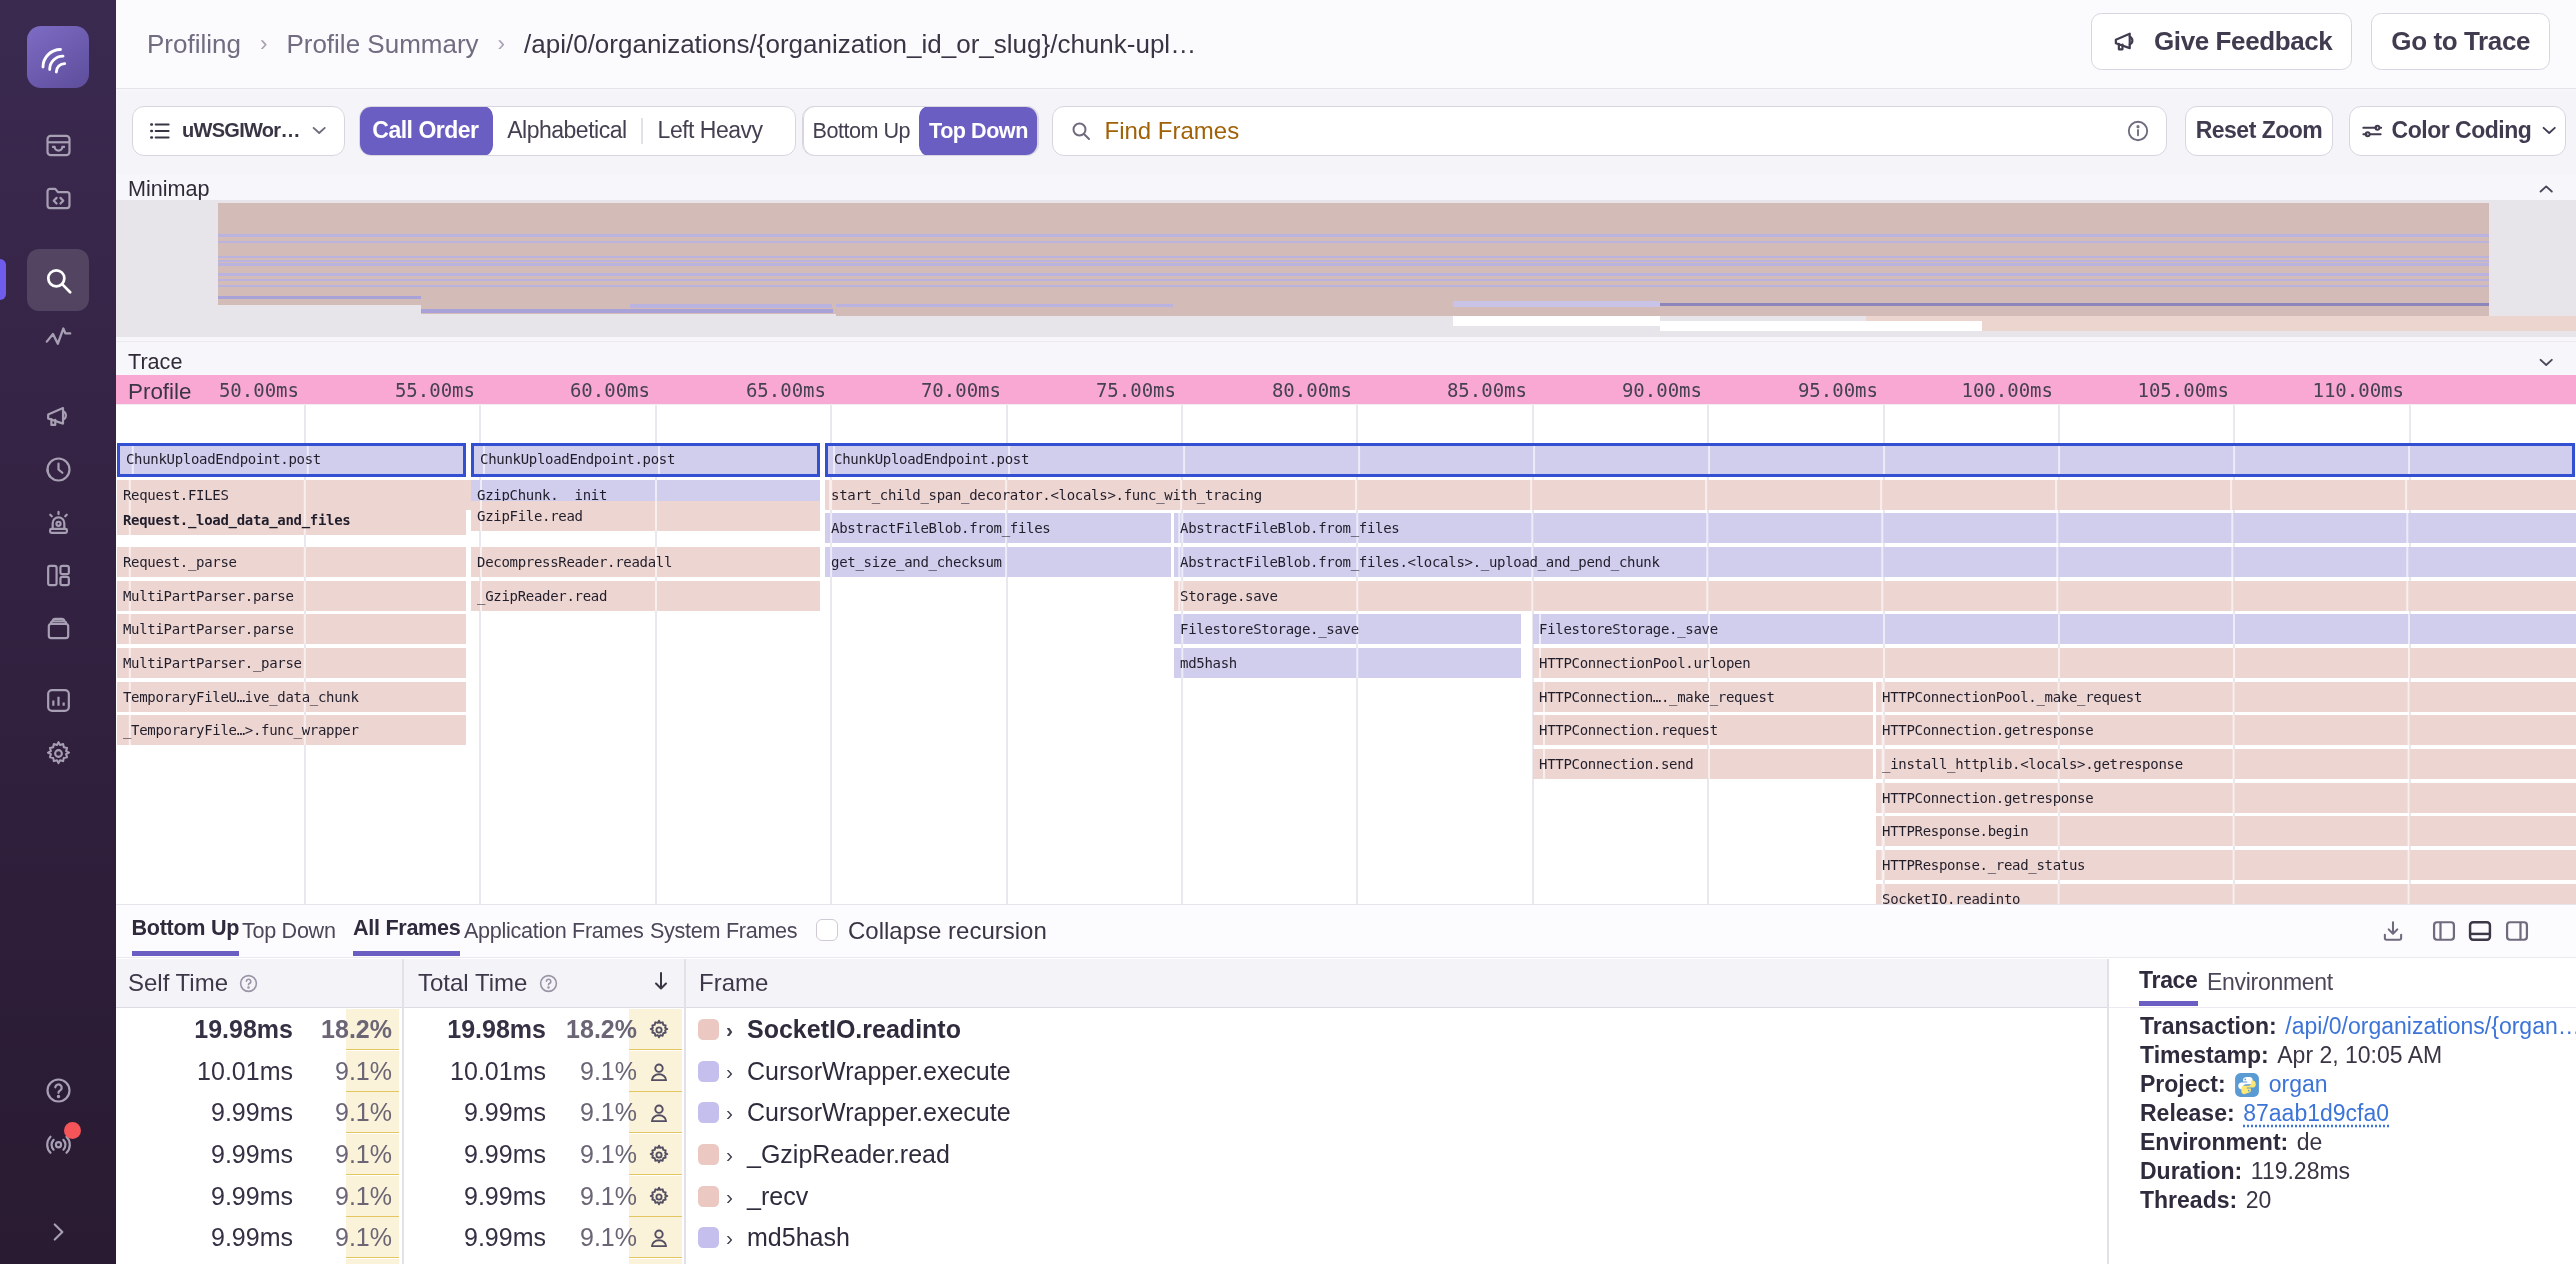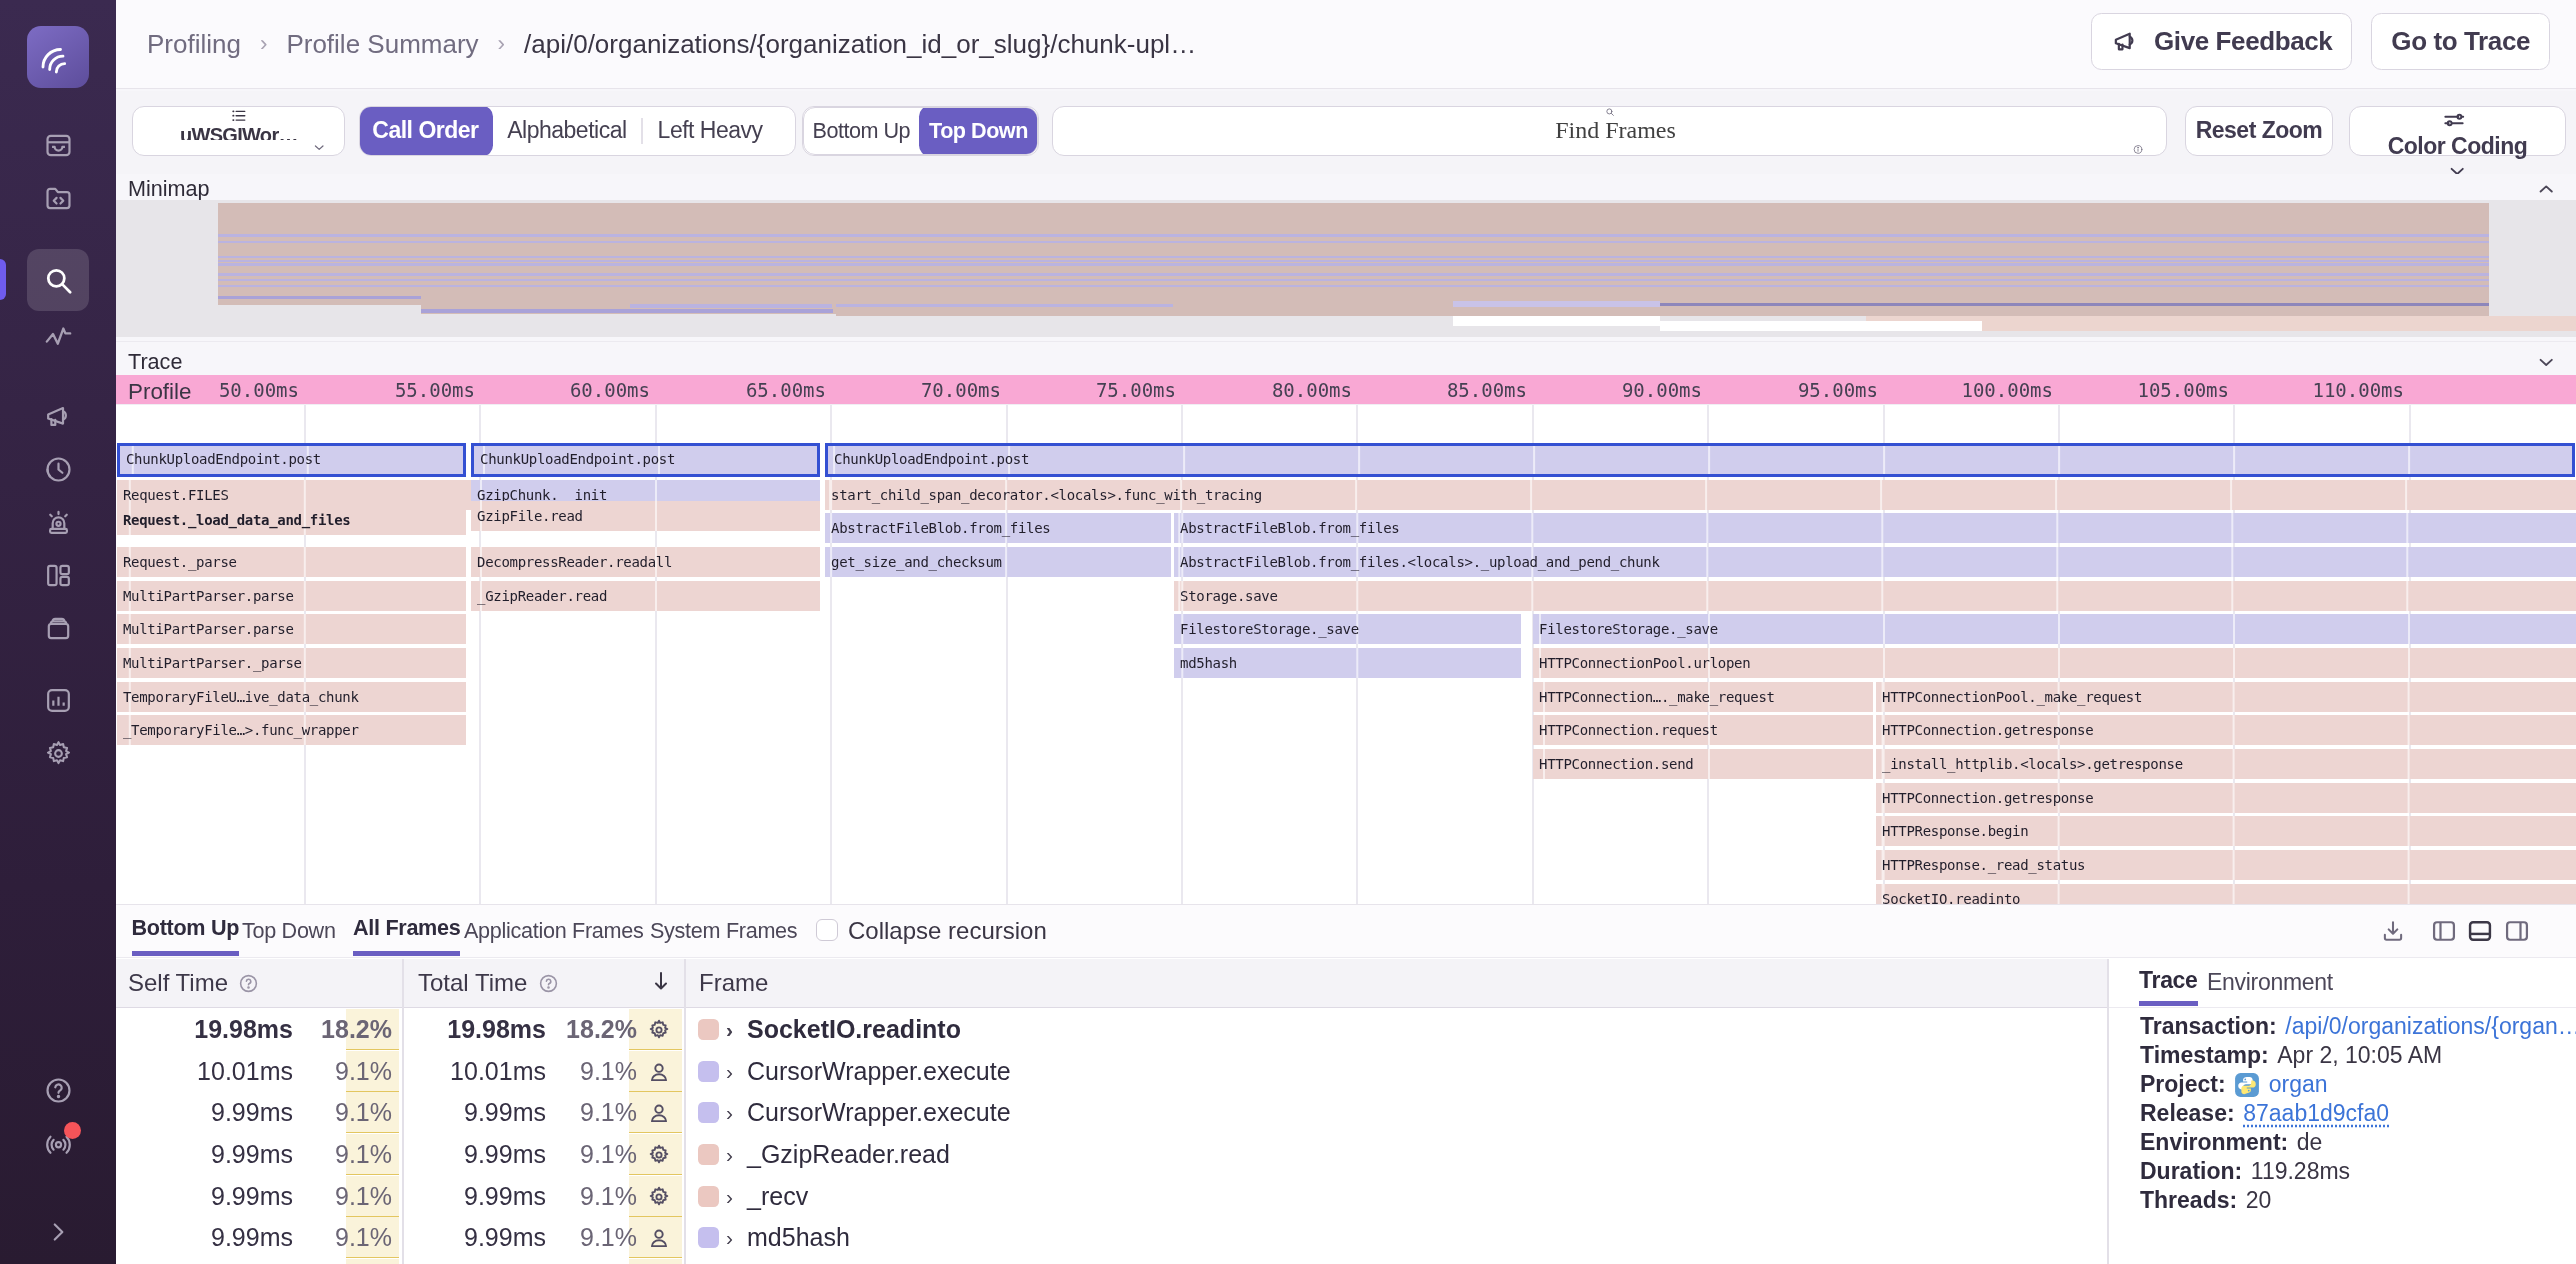--- a/index.html
+++ b/index.html
@@ -28,35 +28,35 @@
   .crumbs { position:absolute; left:31px; top:0; height:100%; display:flex; align-items:center; font-size:26px; color:#716c80; }
   .crumbs .sep { margin:0 19px; color:#a8a2b2; font-size:22.4px; }
   .crumbs .last { color:#3a3544; }
   .topbar-buttons { position:absolute; right:26px; top:13px; display:flex; gap:19px; }
   .btn { background:#fff; border:1.7px solid #d9d5e0; border-radius:10.4px; height:57px; display:flex; align-items:center;
     padding:0 19px; font-size:26px; letter-spacing:-0.4px; font-weight:700; color:#413b50; white-space:nowrap; }
   .btn svg { margin-right:14px; }
 
   
   .toolbar { position:absolute; left:0; top:91px; width:100%; height:84px; background:#f5f4f8; }
-  .tb-ctl { position:absolute; top:14.7px; height:50px; background:#fff; border:1.7px solid #d9d5e0; border-radius:12px; display:flex; align-items:center;flex-direction:column; }
+  .tb-ctl { position:absolute; top:14.7px; height:50px; background:#fff; border:1.7px solid #d9d5e0; border-radius:12px; display:flex; align-items:center; }
   .tb-thread { left:16.4px; width:213px; padding:0 14px; }
   .tb-thread .lbl { font-weight:700; font-size:20px; letter-spacing:-0.7px; color:#3a3544; margin:0 8.6px; white-space:nowrap; overflow:hidden; }
   .tb-thread .chevend { margin-left:auto; }
   .tb-seg { left:243px; width:437px; padding:0; border:none; background:transparent; }
   .seg-box { display:flex; align-items:center; height:50px; background:#fff; border:1.7px solid #d9d5e0; border-radius:12px; width:100%; overflow:hidden; }
   .seg-item { font-size:23px; letter-spacing:-0.5px; color:#454051; padding:0 14.7px; height:100%; display:flex; align-items:center; white-space:nowrap; }
   .seg-active { background:#6a5ec2; color:#fff; font-weight:700; border-radius:10.4px; height:50px; margin:-1.7px 0 -1.7px -1.7px; padding:0 14px; }
   .seg-div { width:1.7px; height:26px; background:#e3e0e8; flex:none; }
   .tb-dir { left:686px; width:237px; }
   .tb-dir .seg-item { padding:0 8.6px; font-size:21.6px; }
   .tb-dir .seg-active { padding:0 10.4px; }
   .tb-dir .seg-active { margin:-1.7px -1.7px -1.7px 0; }
   .tb-search { left:936px; width:1115px; padding:0 15.5px; color:#8d8798; font-size:24px; }
-  .tb-search .ph { margin-left:12px; color:#404040;font-family:Liberation Serif, serif; }
+  .tb-search .ph { margin-left:12px; color:#a16207; }
   .tb-search .info { margin-left:auto; }
   .tb-reset { left:2069px; width:148px; justify-content:center; font-size:23px; letter-spacing:-0.5px; font-weight:700; color:#413b50; white-space:nowrap; }
   .tb-color { left:2233px; width:217px; padding:0 8.6px; font-size:23px; letter-spacing:-0.5px; font-weight:700; color:#413b50; white-space:nowrap; }
   .tb-color svg { margin-right:7px; flex:none; }
   .tb-color .chev { margin-left:7px; }
 
   
   .sec-head { position:absolute; left:0; width:100%; height:26px; background:#f7f6fa; font-size:21.6px; color:#2f2b38; }
   .sec-head .t { position:absolute; left:12px; top:1.7px; }
   .sec-head .chev { position:absolute; right:19px; top:3.5px; }

